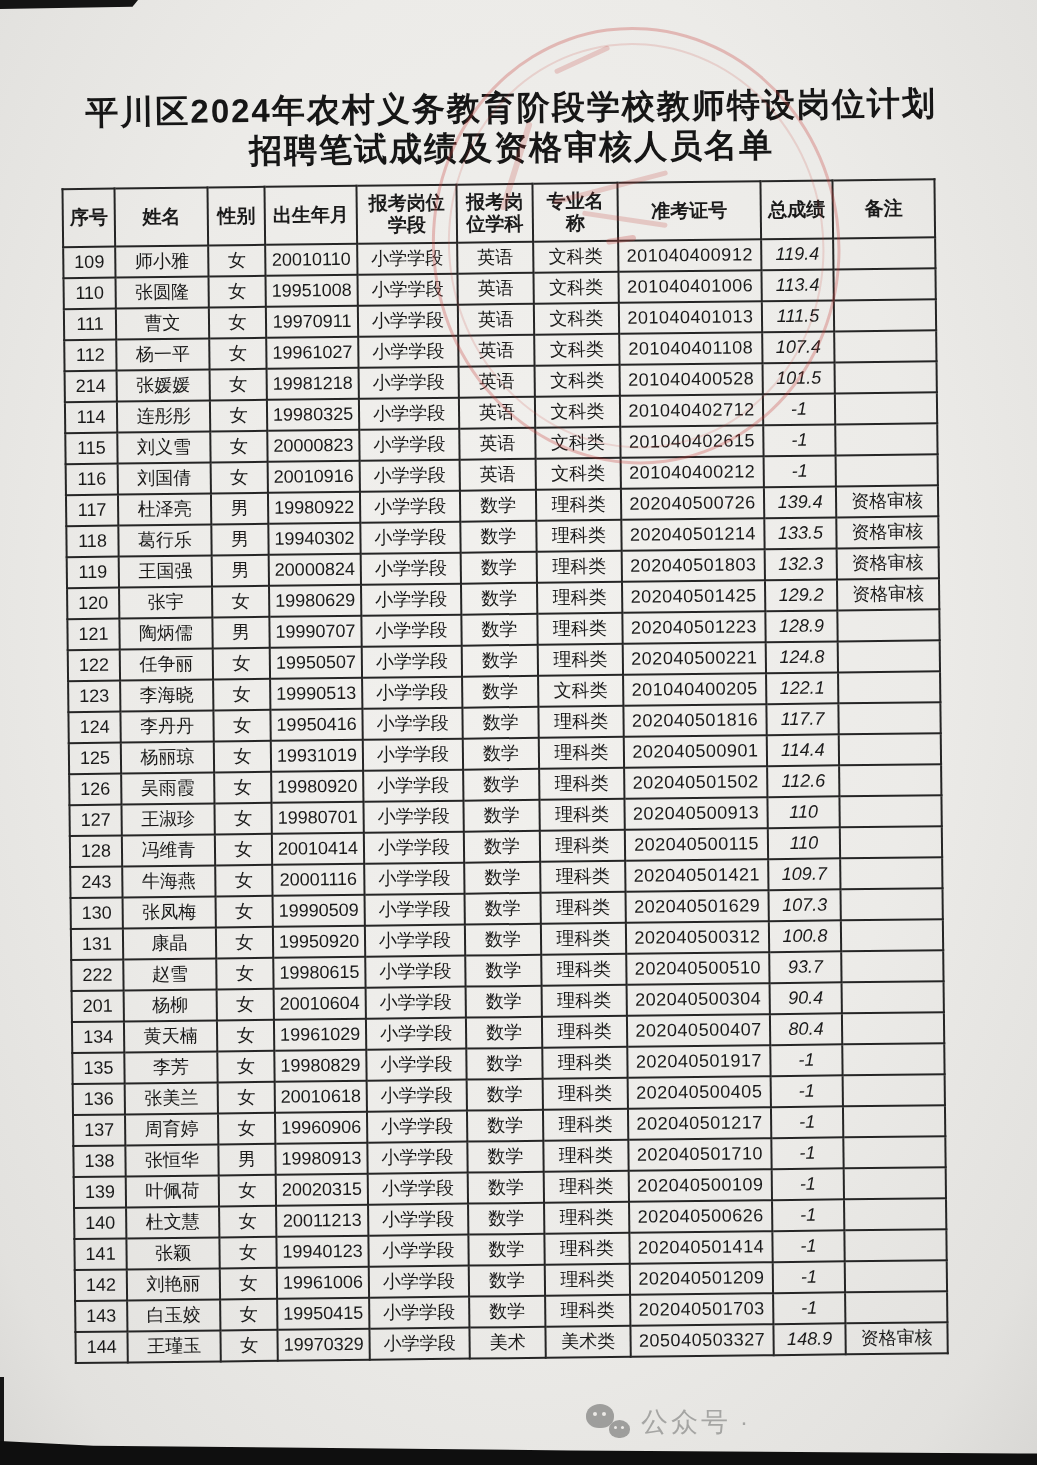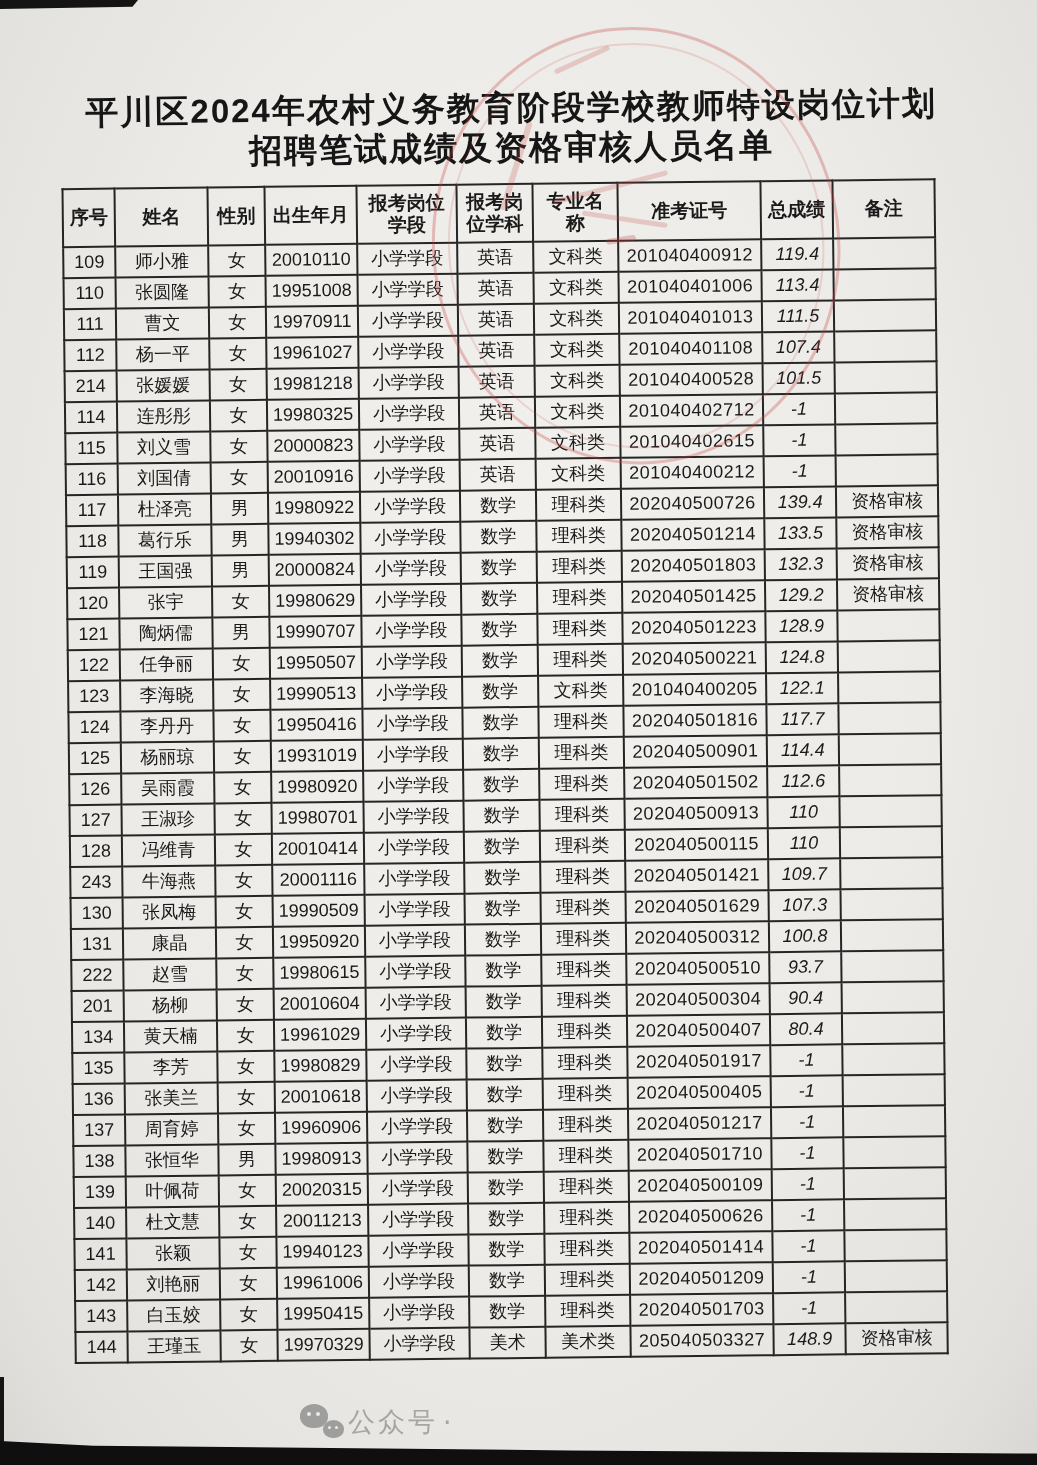--- a/index.html
+++ b/index.html
@@ -68,25 +68,24 @@
   }
   .stamp-scratch{position:absolute;background:rgba(198,62,58,0.22);border-radius:3px;pointer-events:none;}
   .s1{left:558px;top:186px;width:118px;height:5px;transform:rotate(-14deg);}
   .s2{left:588px;top:218px;width:86px;height:5px;transform:rotate(9deg);}
   .s3{left:520px;top:120px;width:6px;height:92px;transform:rotate(18deg);}
   .s4{left:560px;top:58px;width:60px;height:5px;transform:rotate(-24deg);}
   .s5{left:612px;top:238px;width:30px;height:6px;transform:rotate(-8deg);background:rgba(198,62,58,0.28);}
   
   .footer{
     position:absolute;left:0;top:1398px;width:100%;height:48px;
-    display:flex;align-items:center;
+    display:flex;align-items:center;justify-content:center;
     padding-left:300px;box-sizing:border-box;
     color:#a5a5a3;font-size:27px;letter-spacing:3px;
-    gap:2px;
-    font-family:Liberation Mono, monospace;
+    gap:9px;
   }
   .wechat{position:relative;width:46px;height:38px;flex:0 0 auto;}
   .wx-b1{position:absolute;left:0;top:1px;width:28px;height:24px;background:#9e9e9c;border-radius:50% 50% 46% 46%;}
   .wx-b1::before{content:"";position:absolute;left:7px;top:8px;width:4px;height:4px;border-radius:50%;background:#eceae7;box-shadow:9px 0 0 #eceae7;}
   .wx-b1::after{content:"";position:absolute;left:3px;bottom:-5px;border:6px solid transparent;border-top-color:#9e9e9c;transform:rotate(18deg);}
   .wx-b2{position:absolute;right:2px;bottom:3px;width:21px;height:18px;background:#9e9e9c;border-radius:50% 50% 46% 46%;}
   .wx-b2::before{content:"";position:absolute;left:5px;top:6px;width:3px;height:3px;border-radius:50%;background:#eceae7;box-shadow:7px 0 0 #eceae7;}
   .wx-b2::after{content:"";position:absolute;right:2px;bottom:-4px;border:5px solid transparent;border-top-color:#9e9e9c;transform:rotate(-18deg);}
   .dot-sep{font-size:24px;}
 </style>

